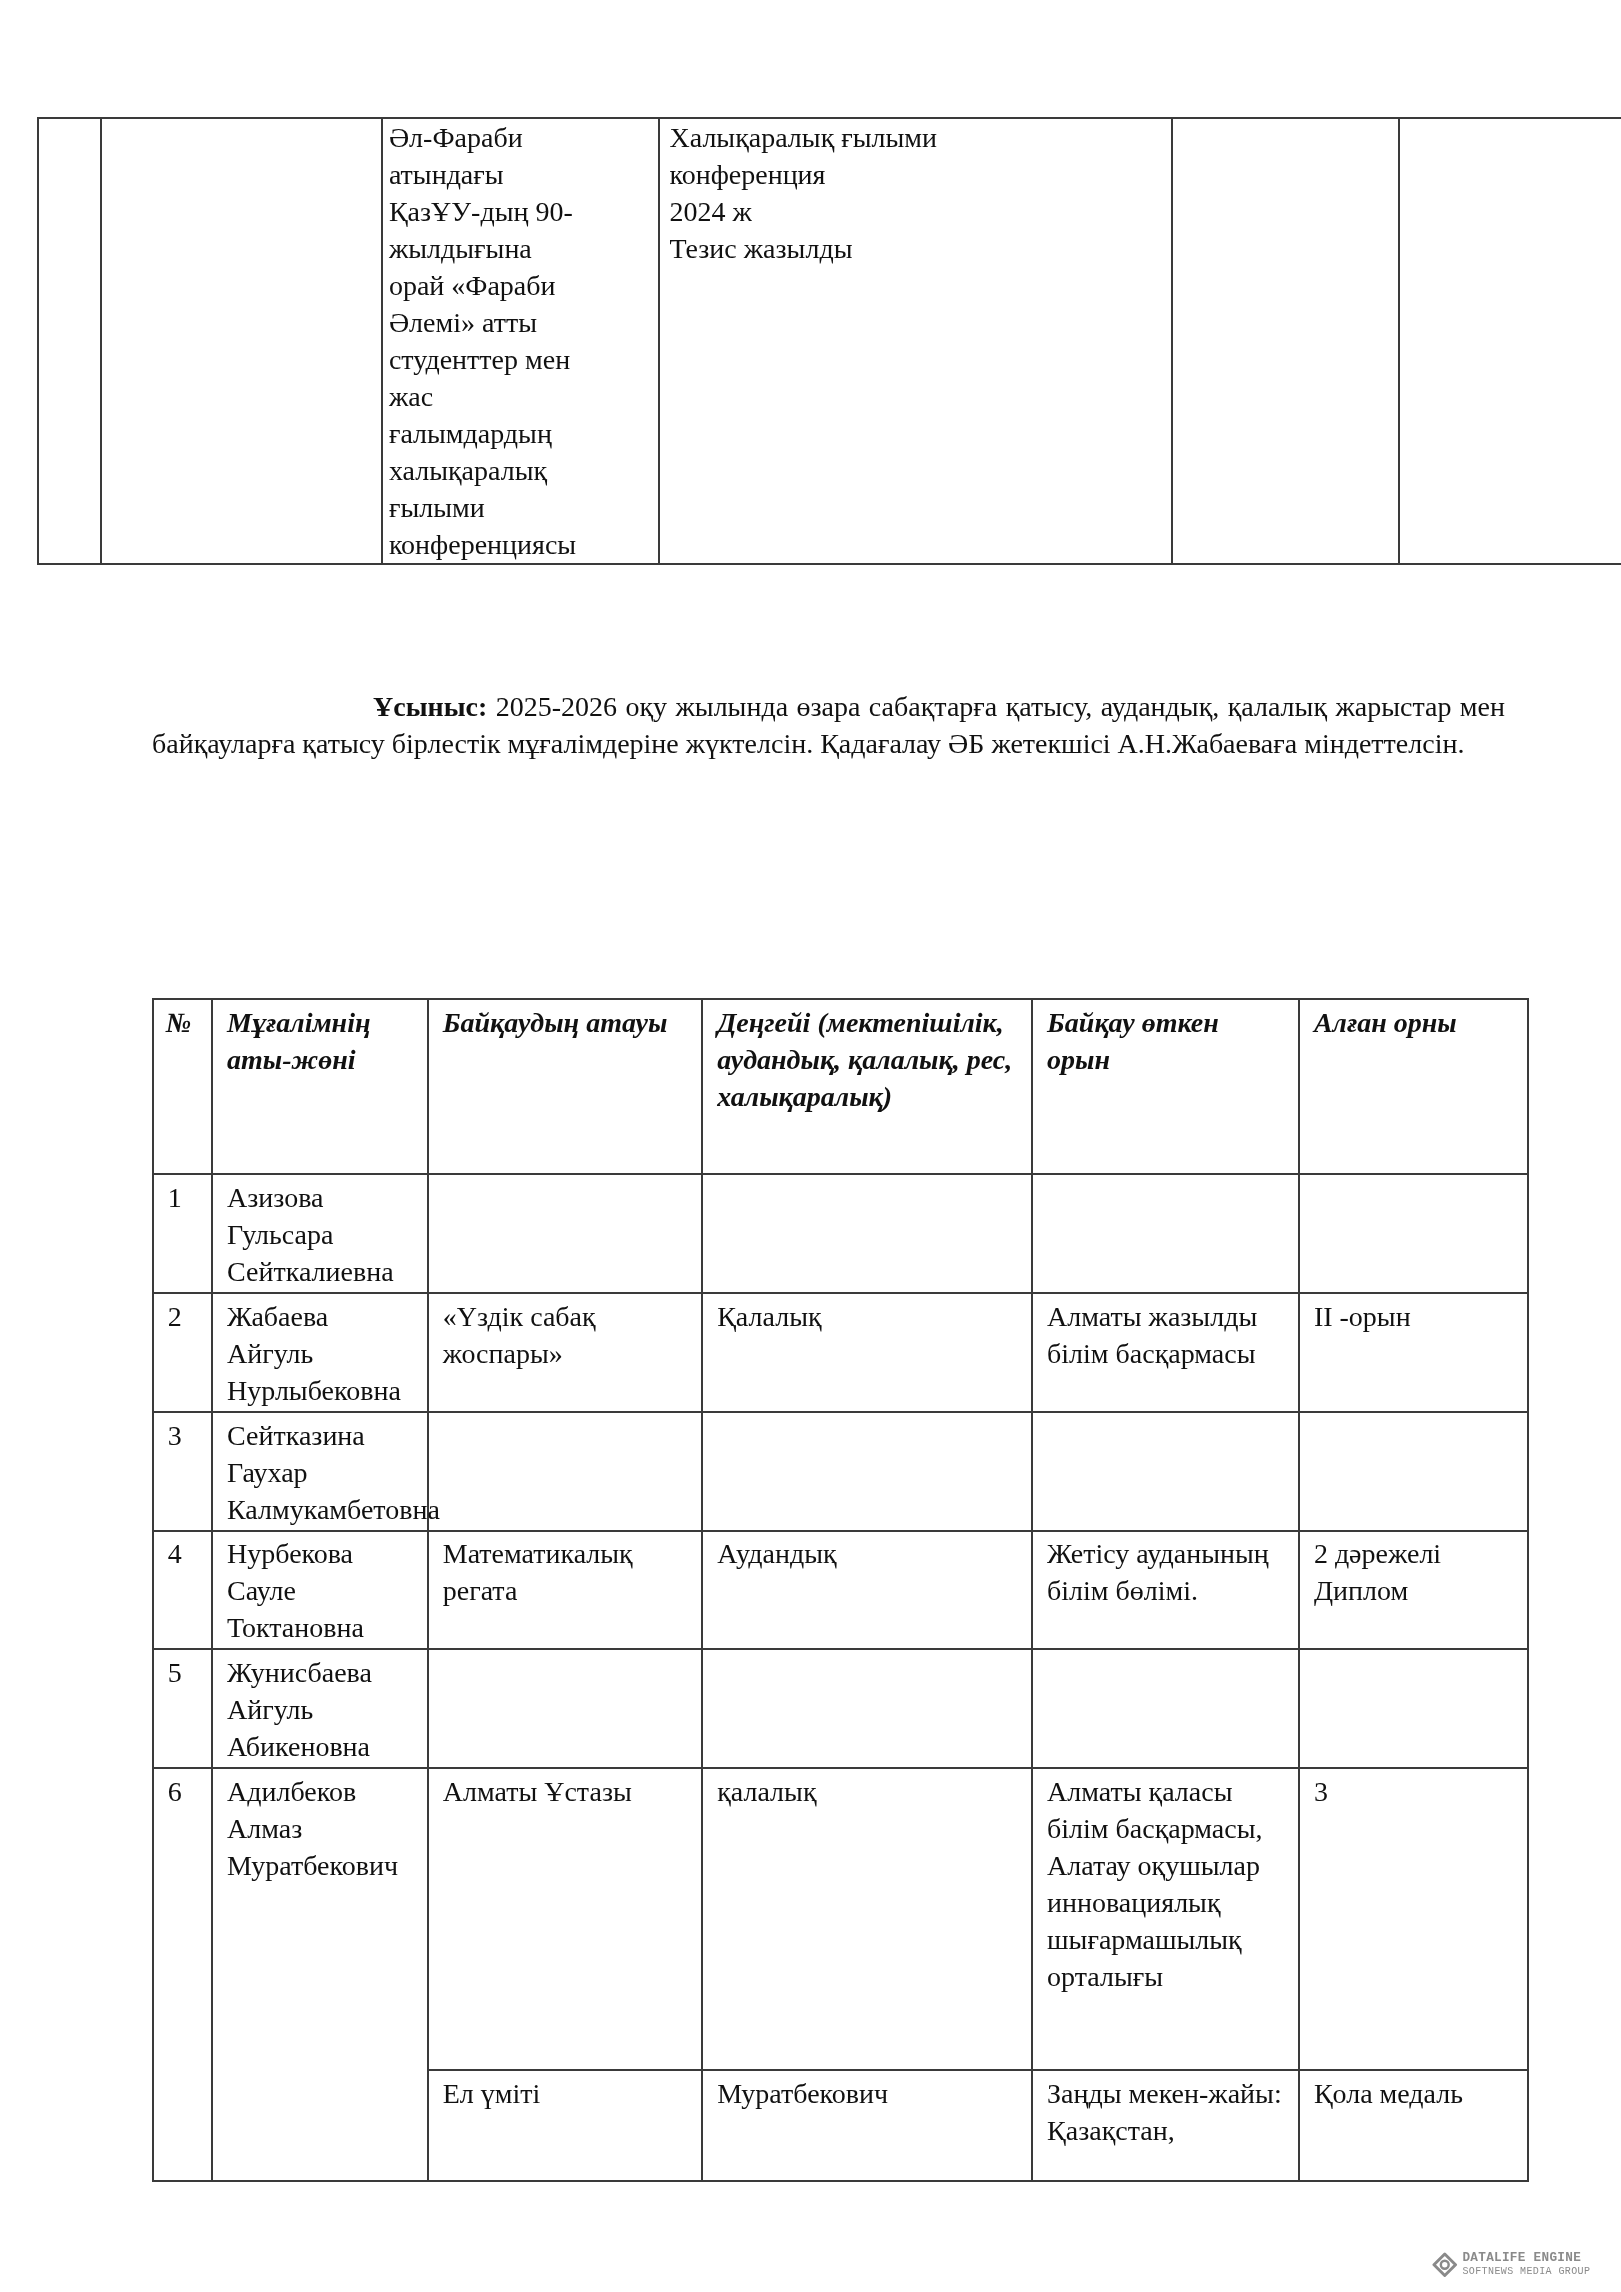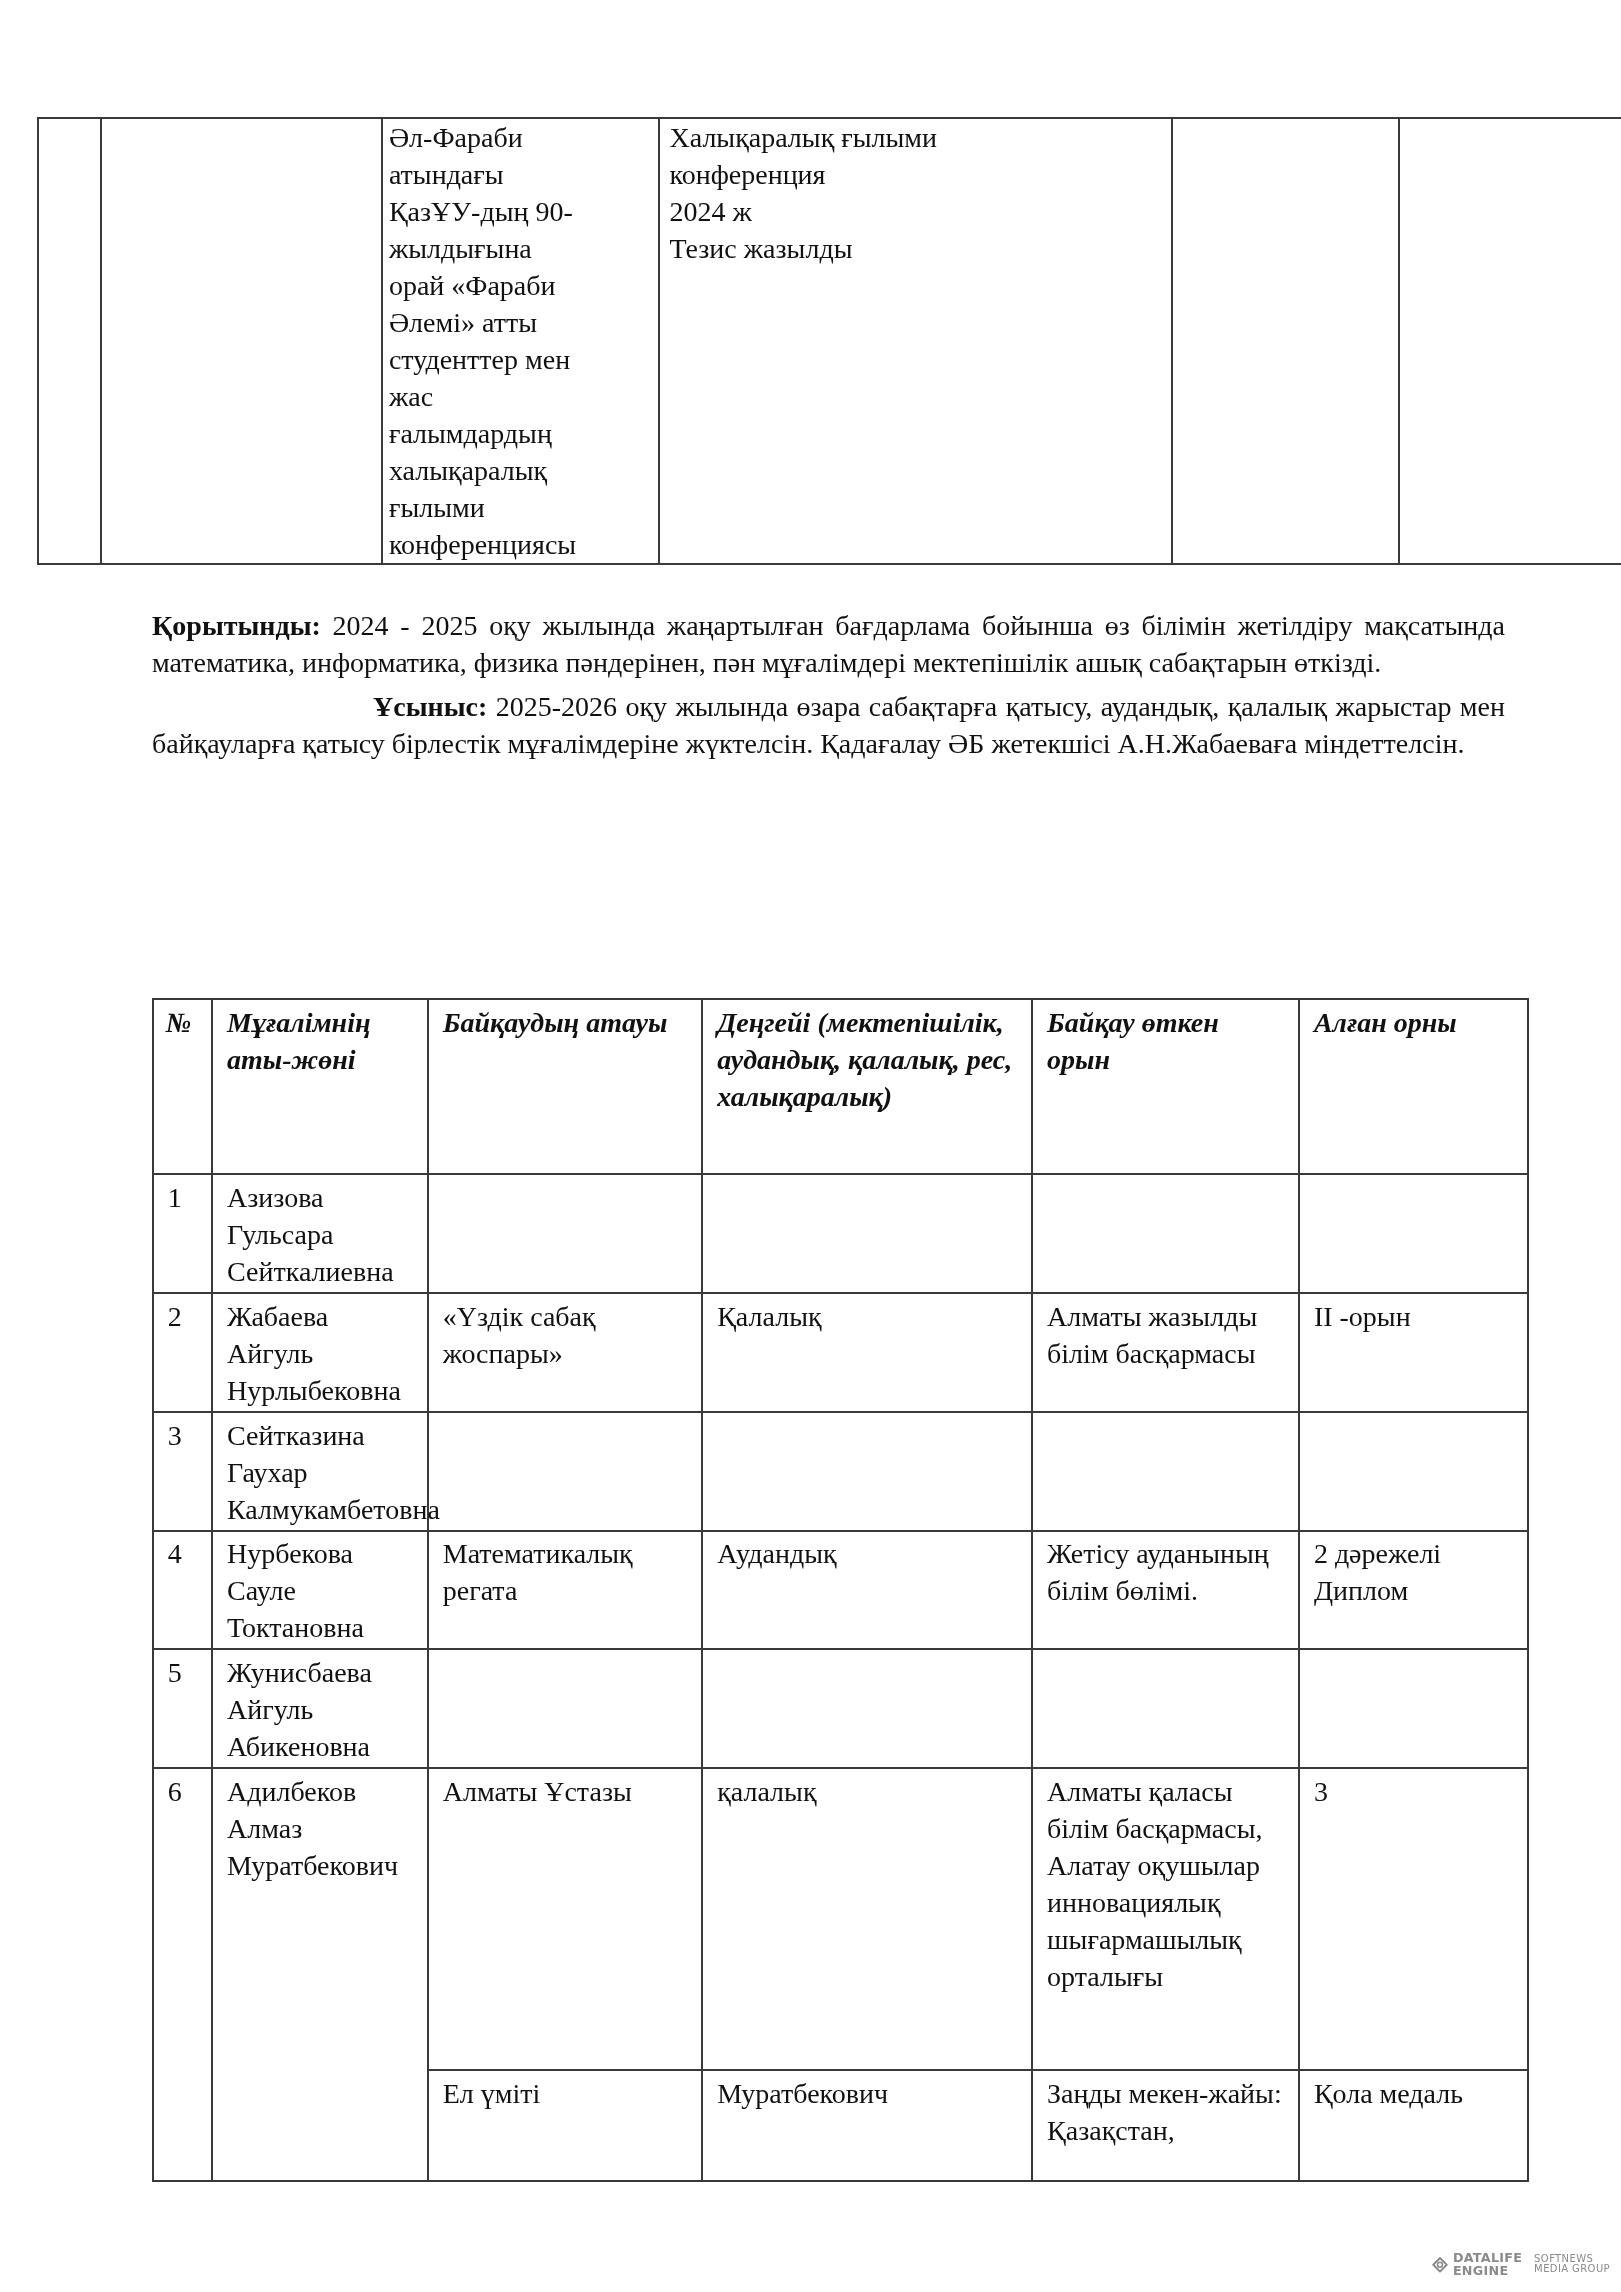--- a/index.html
+++ b/index.html
@@ -65,21 +65,21 @@
   .r5 td { height: 108px; }
   .r6a td { height: 294px; }
   .r6b td { height: 103px; }
 
   
   #watermark {
     position: absolute; left: 1432px; top: 2248px; height: 33px;
     display: flex; align-items: center; gap: 4.9px; color: #8a8a8a;
     font-family: "DejaVu Sans", sans-serif;
   }
-  #watermark .wm-text { display: flex; flex-direction: row; line-height: 1; }
+  #watermark .wm-text { display: flex; flex-direction: column; line-height: 1; font-family: Liberation Mono, monospace; }
   #watermark .wm-title { font-size: 12.7px; font-weight: bold; letter-spacing: 0.3px; }
   #watermark .wm-sub { font-size: 10px; letter-spacing: 0.4px; margin-top: 2px; }
 </style>
 </head>
 <body>
 
 <div class="page">
 
   <table id="top-table">
     <tbody>
@@ -101,23 +101,20 @@
       <td class="c4 multiline">Халықаралық ғылыми
 конференция
 2024 ж
 Тезис жазылды</td>
       <td class="c5"></td>
       <td class="c6"></td>
     </tr>
   </tbody>
     </table>
 
-  <div id="conclusion" class="para">
-    <b>Қорытынды:</b><span>  2024 - 2025 оқу жылында жаңартылған бағдарлама бойынша  өз білімін жетілдіру мақсатында  математика, информатика, физика пәндерінен, пән мұғалімдері мектепішілік ашық сабақтарын өткізді.</span>
-  </div>
 
   <div id="proposal" class="para">
     <span class="indent"></span><b>Ұсыныс:</b><span> 2025-2026 оқу жылында өзара сабақтарға  қатысу, аудандық, қалалық жарыстар мен байқауларға қатысу бірлестік  мұғалімдеріне  жүктелсін. Қадағалау ӘБ жетекшісі А.Н.Жабаеваға  міндеттелсін.</span>
   </div>
 
 
   <table id="main-table">
     <tbody>
         <tr>
       <th class="w1">№</th>

